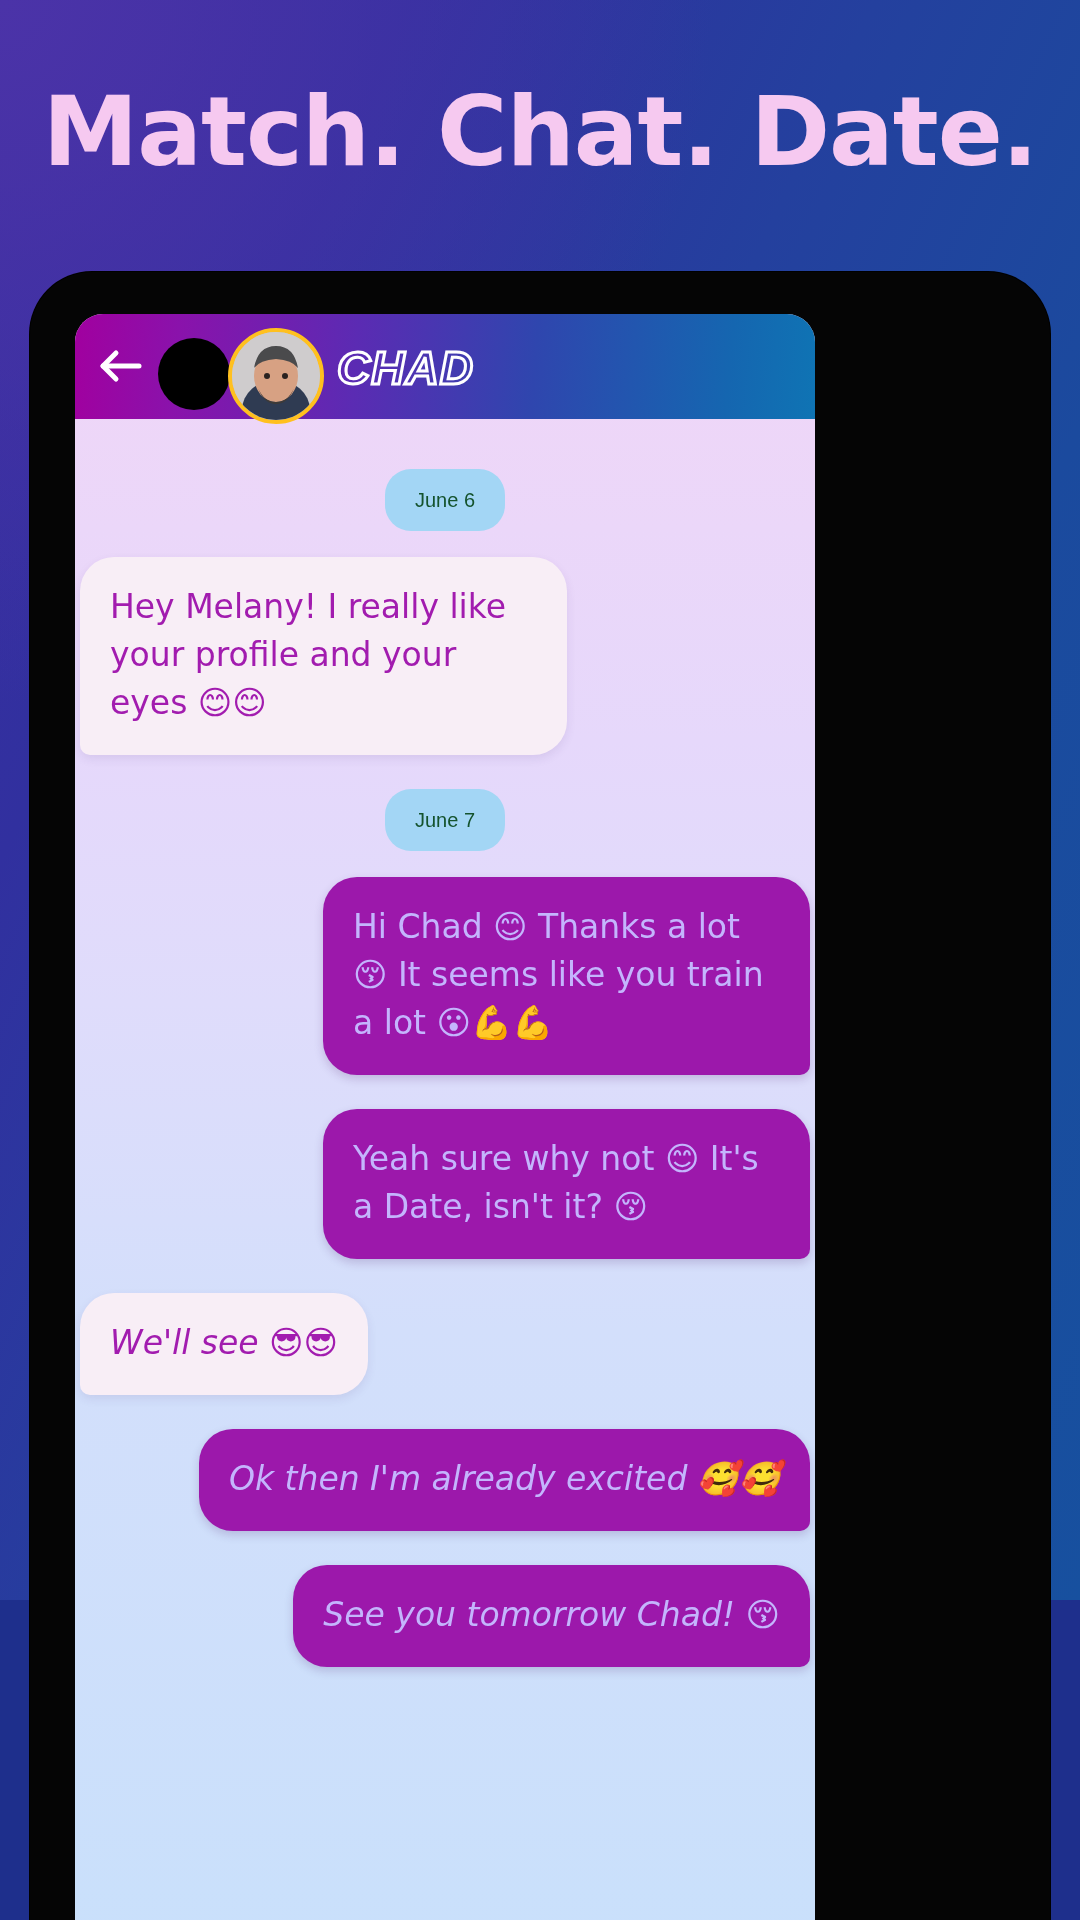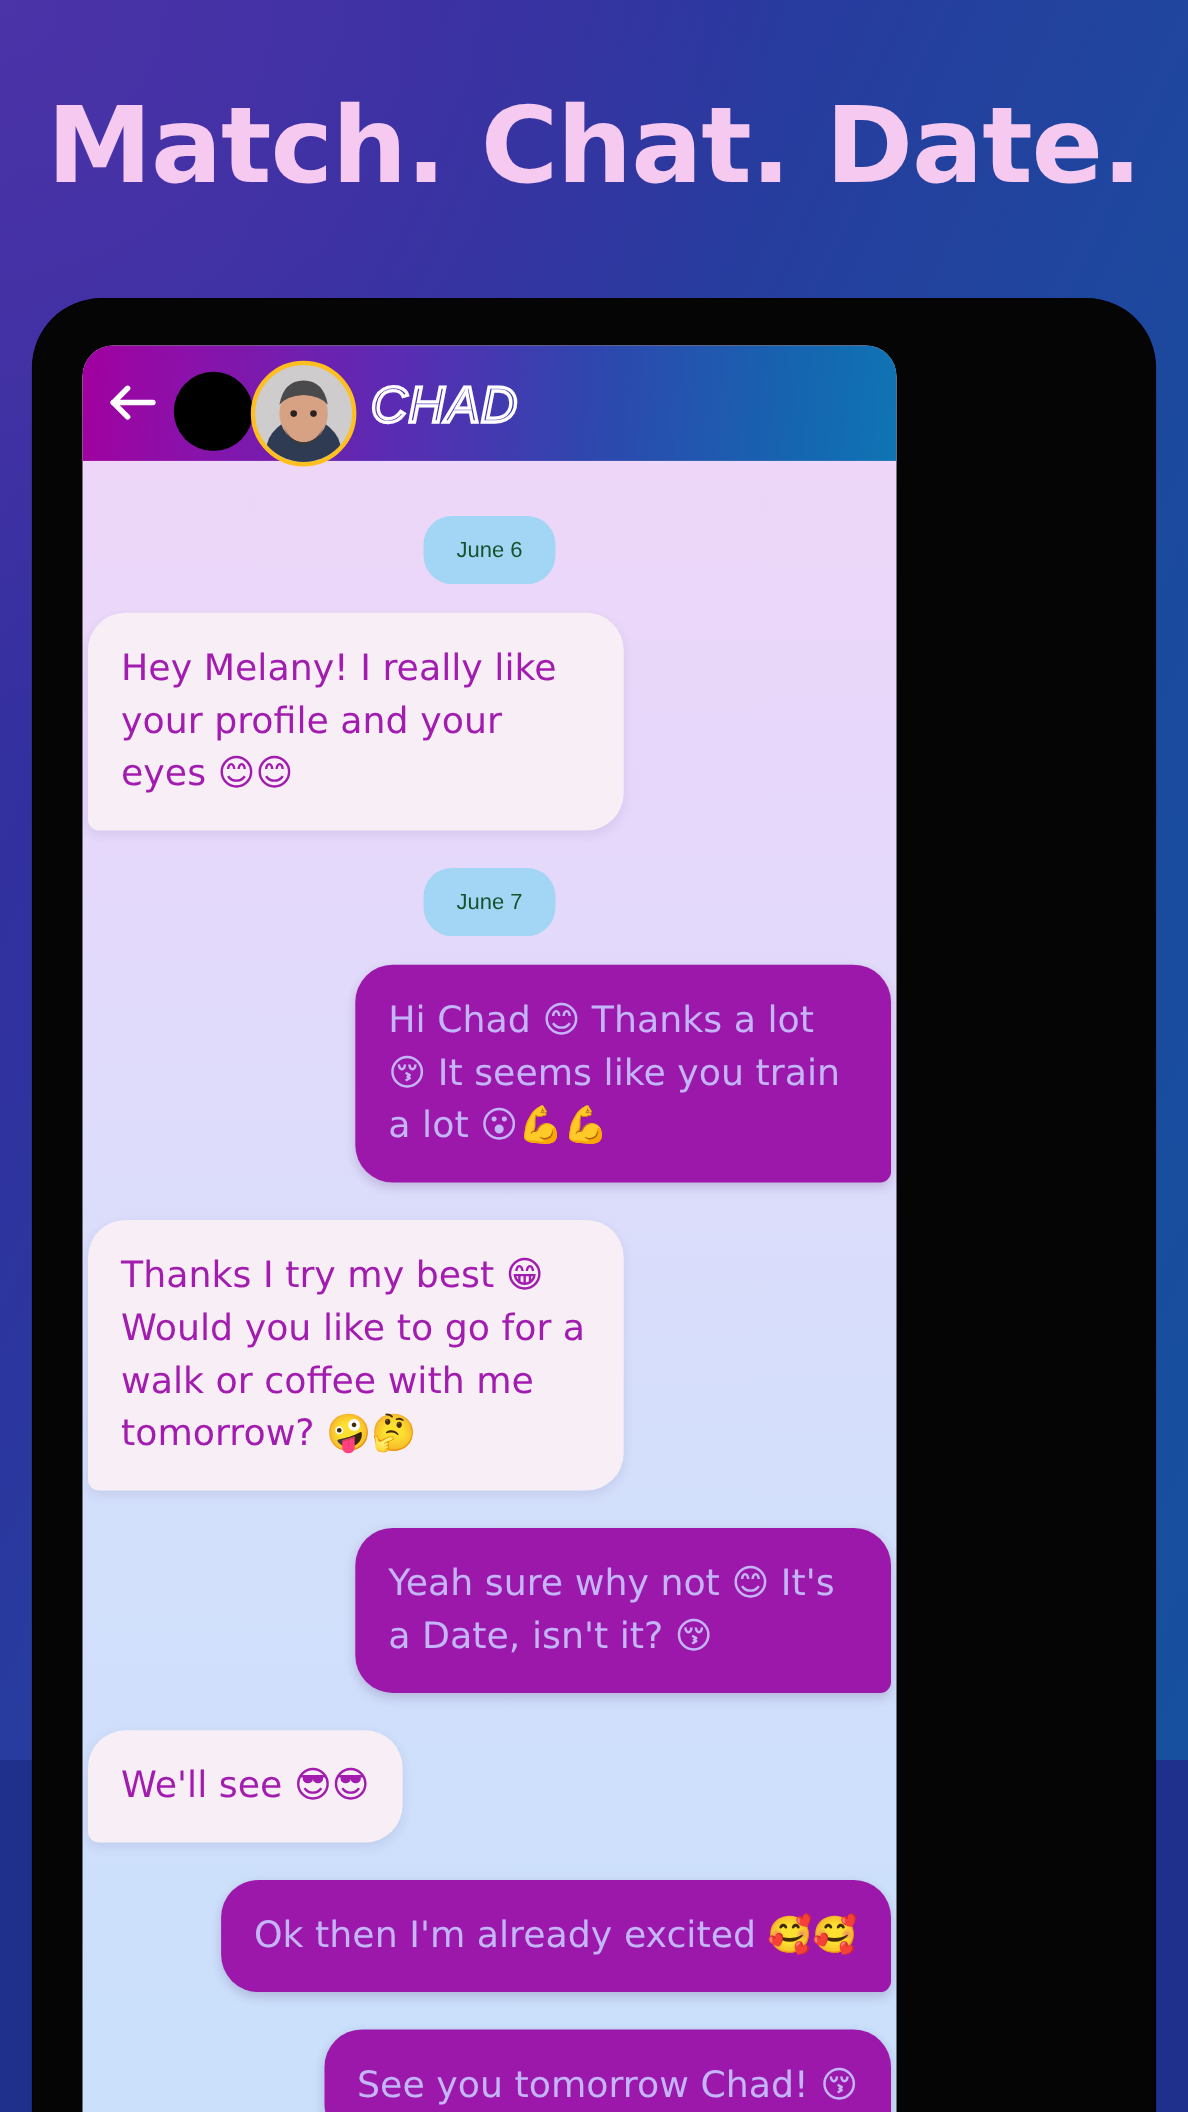--- a/index.html
+++ b/index.html
@@ -58,21 +58,21 @@
     position:absolute;left:153px;top:14px;width:88px;height:88px;
     border-radius:50%;
     border:4px solid #ffc01f;
     overflow:hidden;
     background:#c9c6c8;
   }
   .avatar svg{display:block;width:100%;height:100%;}
   .chat-name{
     position:absolute;left:262px;top:26px;
     font-size:46px;line-height:56px;
-    font-style:italic;font-weight:400;
+    font-style:italic;font-weight:700;
     letter-spacing:1px;
     color:transparent;
     -webkit-text-stroke:3px #ffffff;
     font-family:"Liberation Sans", sans-serif;
   }
   
   .messages{
     position:relative;width:740px;
     padding:36px 0 0 0;
     box-sizing:border-box;
@@ -99,21 +99,21 @@
   .bubble.in{
     background:#f8eef6;color:#a21caf;
     border-radius:34px 34px 34px 10px;
     box-shadow:0 4px 10px rgba(80,50,120,.10);
   }
   .bubble.out{
     background:#9c18ab;color:#c4b5fd;
     border-radius:34px 34px 10px 34px;
     box-shadow:0 4px 10px rgba(60,10,90,.18);
   }
-  .bubble.w-narrow{max-width:none;}
+  .bubble.w-narrow{max-width:none;font-style:italic;}
   .em{font-family:"DejaVu Sans", sans-serif;}
 </style>
 </head>
 <body>
 
 <div class="stage">
 
   <div class="headline">Match. Chat. Date.</div>
 
   <div class="phone">
@@ -156,23 +156,20 @@
         </div>
 
         <div class="date-row">
           <span class="date-pill">June 7</span>
         </div>
 
         <div class="row right">
           <div class="bubble out em">Hi Chad 😊 Thanks a lot 😚 It seems like you train a lot 😮💪💪</div>
         </div>
 
-        <div class="row left">
-          <div class="bubble in em">Thanks I try my best 😁 Would you like to go for a walk or coffee with me tomorrow? 🤪🤔</div>
-        </div>
 
         <div class="row right">
           <div class="bubble out em">Yeah sure why not 😊 It's a Date, isn't it? 😚</div>
         </div>
 
         <div class="row left">
           <div class="bubble in em w-narrow">We'll see 😎😎</div>
         </div>
 
         <div class="row right">

